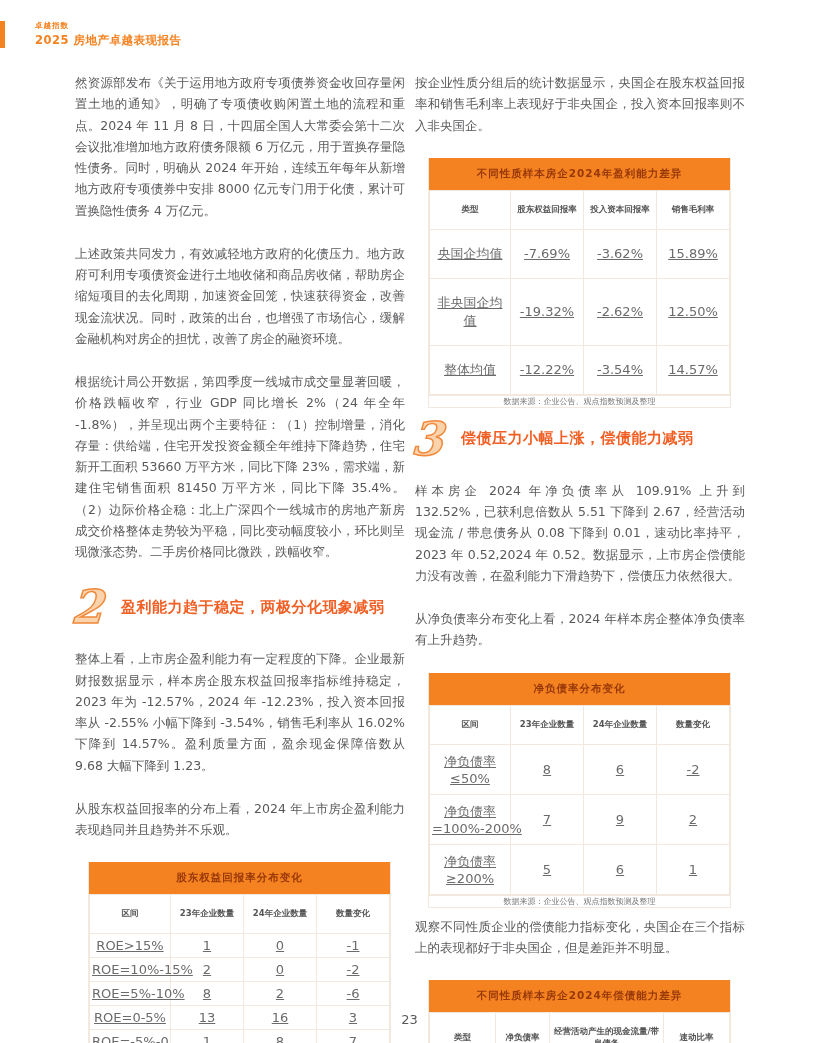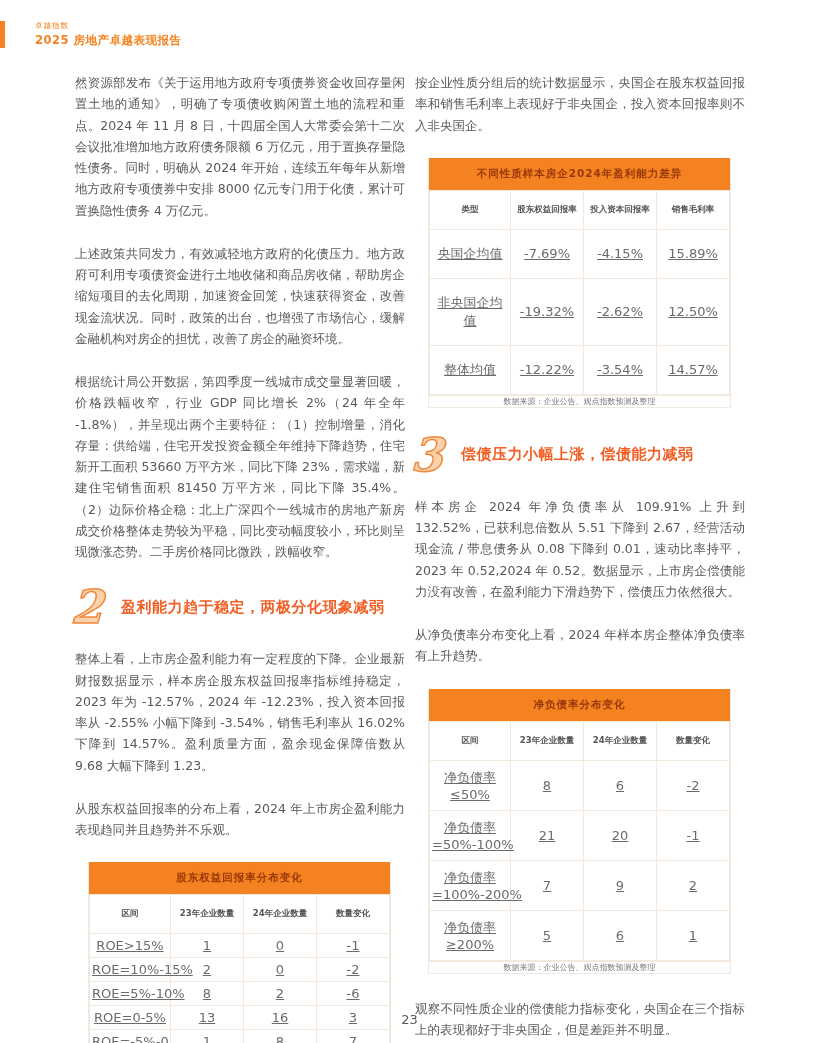--- a/index.html
+++ b/index.html
@@ -5,39 +5,39 @@
   * { box-sizing: border-box; }
   html,body { margin:0; padding:0; }
   body {
     width:819px; height:1043px; position:relative; background:#ffffff;
     font-family:"DejaVu Sans", sans-serif; color:#58595B; overflow:hidden;
   }
   
   .brand { position:absolute; top:21px; left:0; display:flex; align-items:stretch; }
   .brand-bar { width:5px; background:#F58220; margin-right:30px; }
   .brand-text { display:flex; flex-direction:column; justify-content:center; }
-  .brand-line1 { font-size:7.5px; font-weight:normal; color:#F58220; letter-spacing:1px; }
+  .brand-line1 { font-size:7.5px; font-weight:bold; color:#F58220; letter-spacing:1px; }
   .brand-line2 { font-size:11.5px; font-weight:bold; color:#F58220; letter-spacing:0.5px; margin-top:2px; }
   
   .content { position:absolute; top:72px; left:75px; width:670px; display:flex; gap:10px; }
   .col { width:330px; }
   p.para {
     margin:0 0 22px 0; font-size:12.5px; line-height:1.7;
     text-align:justify; color:#58595B;
   }
   
   .section-head { display:flex; align-items:center; margin:4px 0 18px 0; }
   .section-num {
     font-family:"DejaVu Serif", serif; font-style:italic; font-weight:bold;
     font-size:46px; line-height:1; color:#FAD2AB;
     -webkit-text-stroke:1.5px #F0893B; margin-right:14px; transform:skewX(-6deg);
   }
   .section-title { font-size:15px; font-weight:bold; color:#F15F24; letter-spacing:0.5px; }
   
-  .tbl-wrap { margin:0 14px 24px 13px; border:1px solid #F2E8DD; border-top:none; }
+  .tbl-wrap { margin:0 14px 8px 13px; border:1px solid #F2E8DD; border-top:none; }
   .tbl-title {
     background:#F58220; color:#97380A; font-weight:bold; font-size:10.5px;
     text-align:center; padding:9px 4px; letter-spacing:1px;
   }
   table.data-table { width:100%; border-collapse:collapse; table-layout:fixed; }
   table.data-table th, table.data-table td {
     border:1px solid #F2E8DD; text-align:center; color:#6B6B6B; font-weight:normal;
   }
   table.data-table th { font-size:8.5px; color:#555; font-weight:bold; padding:13px 2px; }
   table.data-table td { font-size:13px;text-decoration:underline; }
@@ -157,21 +157,21 @@
               <th>类型</th>
               <th>股东权益回报率</th>
               <th>投入资本回报率</th>
               <th>销售毛利率</th>
             </tr>
           </thead>
           <tbody>
             <tr>
               <td>央国企均值</td>
               <td>-7.69%</td>
-              <td>-4.15%</td>
+              <td>-3.62%</td>
               <td>15.89%</td>
             </tr>
             <tr>
               <td>非央国企均值</td>
               <td>-19.32%</td>
               <td>-2.62%</td>
               <td>12.50%</td>
             </tr>
             <tr>
               <td>整体均值</td>
@@ -204,26 +204,20 @@
             </tr>
           </thead>
           <tbody>
             <tr>
               <td>净负债率≤50%</td>
               <td>8</td>
               <td>6</td>
               <td>-2</td>
             </tr>
             <tr>
-              <td>净负债率=50%-100%</td>
-              <td>21</td>
-              <td>20</td>
-              <td>-1</td>
-            </tr>
-            <tr>
               <td>净负债率=100%-200%</td>
               <td>7</td>
               <td>9</td>
               <td>2</td>
             </tr>
             <tr>
               <td>净负债率≥200%</td>
               <td>5</td>
               <td>6</td>
               <td>1</td>

